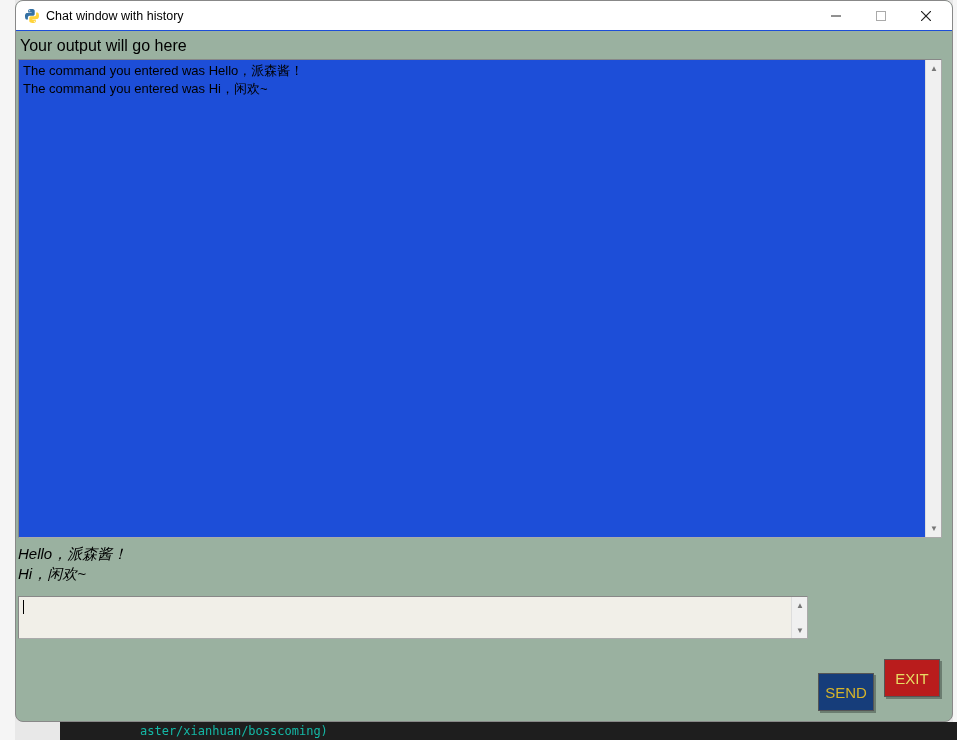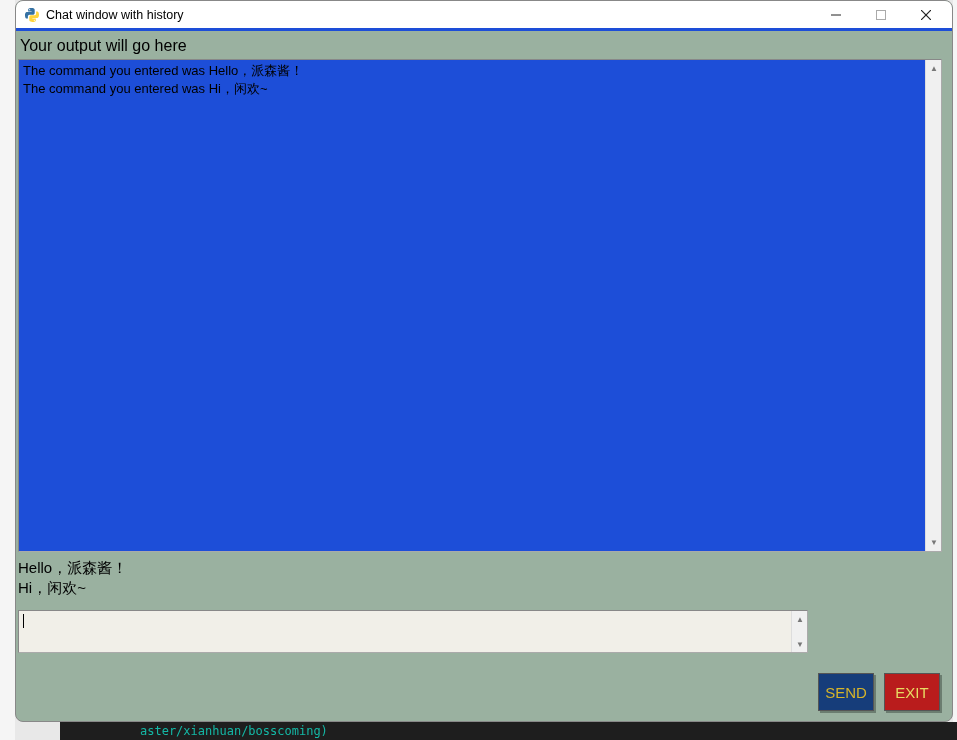--- a/index.html
+++ b/index.html
@@ -23,21 +23,21 @@
       overflow: hidden;
       display: flex;
       flex-direction: column;
     }
     .titlebar {
       height: 30px;
       background: #ffffff;
       display: flex;
       align-items: center;
       padding: 0 4px 0 8px;
-      border-bottom: 3px solid #1d4ed8;
+      border-bottom: 1px solid #1d4ed8;
     }
     .titlebar-icon {
       width: 16px;
       height: 16px;
       margin-right: 6px;
       display: flex;
       align-items: center;
       justify-content: center;
     }
     .titlebar-title {
@@ -119,20 +119,21 @@
       color: #000;
     }
     .history-label {
       width: 172px;
       padding-top: 18px;
       margin-left: 2px;
     }
     .history-list {
       white-space: pre;
       line-height: 1.35;
+      font-style: italic;
     }
     .input-row {
       display: flex;
       align-items: flex-start;
       gap: 10px;
     }
     .input-wrap {
       width: 790px;
       height: 43px;
       background: #f1efe8;
@@ -174,21 +175,21 @@
       width: 56px;
       height: 38px;
       display: flex;
       align-items: center;
       justify-content: center;
       font-size: 15px;
       border: 1px solid #555;
       box-shadow: 2px 2px 0 #6b7d70;
       cursor: pointer;
     }
-    .btn-send { background: #163d7a; color: #d6b42a; }
+    .btn-send { background: #163d7a; color: #d6b42a; margin-top: 14px; }
     .btn-exit { background: #b91c1c; color: #e7db63; }
     
     .bg-code {
       position: absolute;
       bottom: 0;
       left: 60px;
       width: 897px;
       height: 18px;
       background: #1e1e1e;
       color: #14b8a6;

